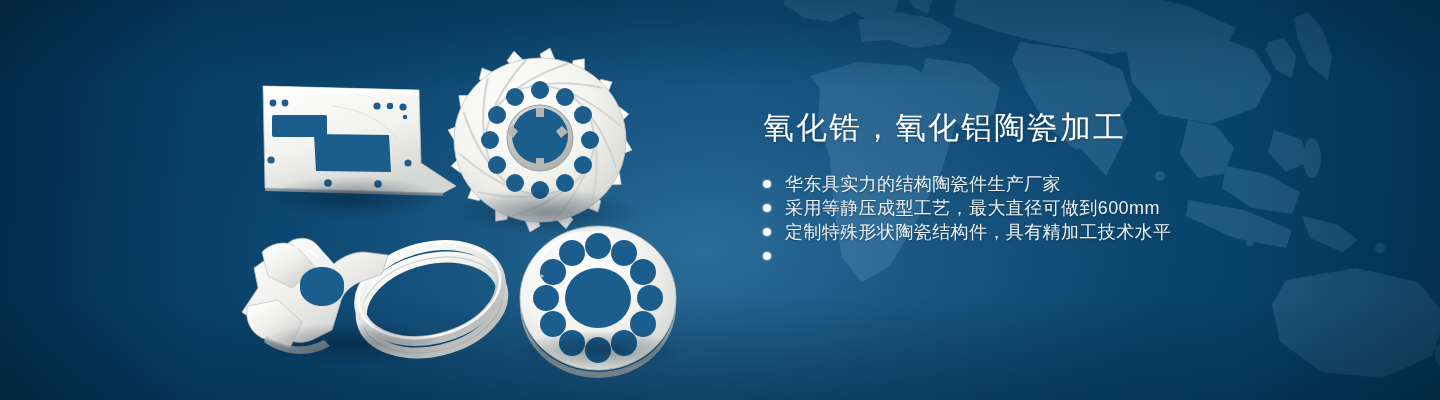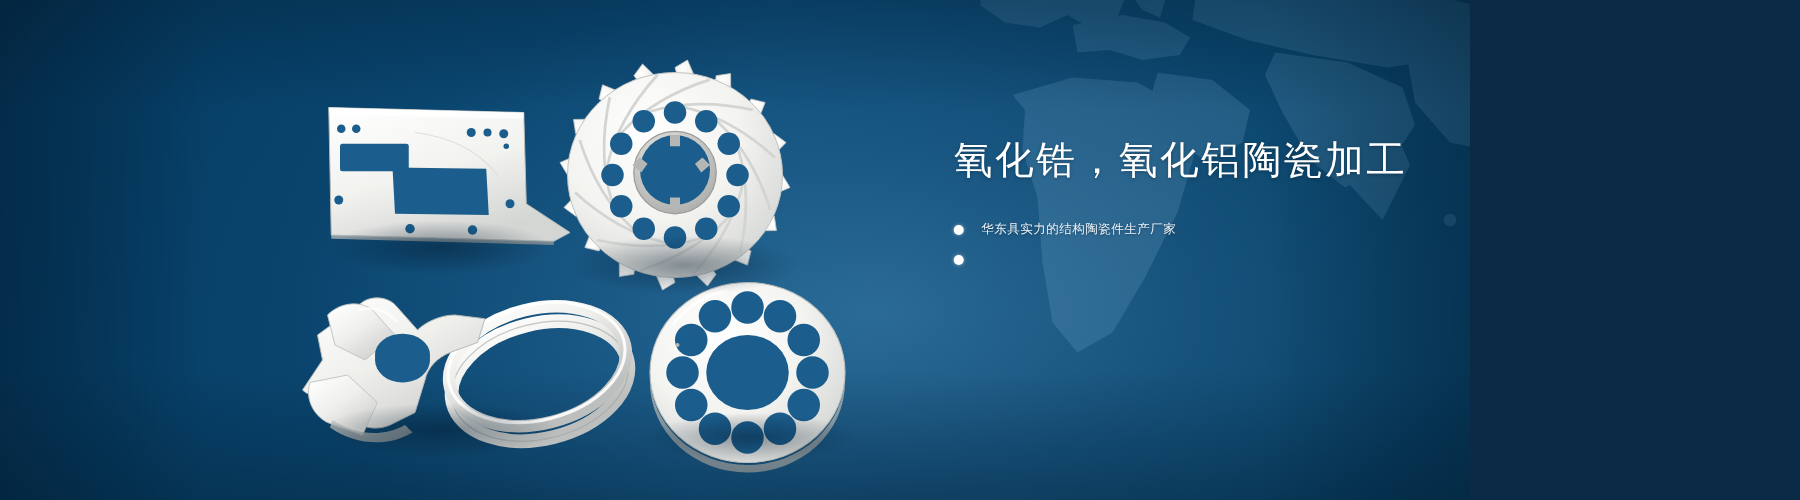--- a/index.html
+++ b/index.html
@@ -7,21 +7,21 @@
     margin: 0;
     padding: 0;
     background: #0a2a45;
   }
   body {
     font-family: "Liberation Sans", "DejaVu Sans", sans-serif;
   }
 
   .banner {
     position: relative;
-    width: 1176px;
+    width: 1440px;
     height: 400px;
     overflow: hidden;
     background: #0f172a;
   }
 
   
   .bg-base {
     position: absolute;
     inset: 0;
     background:
@@ -79,21 +79,21 @@
     white-space: nowrap;
   }
   .bullets {
     list-style: none;
     margin: 24px 0 0 0;
     padding: 0;
   }
   .bullets li {
     position: relative;
     padding-left: 22px;
-    font-size: 10px;
+    font-size: 18px;
     line-height: 24px;
     color: #eef4f9;
     letter-spacing: 0.4px;
     white-space: nowrap;
     text-shadow: 0 1px 2px rgba(0,0,0,0.34);
   }
   .bullet-dot {
     position: absolute;
     left: 0;
     top: 8px;
@@ -383,17 +383,25 @@
   <div class="text-col">
     <h1 class="headline">氧化锆，氧化铝陶瓷加工</h1>
 
     <ul class="bullets">
       <li>
         <span class="bullet-dot"></span>
         <span>华东具实力的结构陶瓷件生产厂家</span>
       </li>
       <li>
         <span class="bullet-dot"></span>
+        <span>采用等静压成型工艺，最大直径可做到600mm</span>
+      </li>
+      <li>
+        <span class="bullet-dot"></span>
+        <span>定制特殊形状陶瓷结构件，具有精加工技术水平</span>
+      </li>
+      <li>
+        <span class="bullet-dot"></span>
       </li>
     </ul>
   </div>
 
 </div>
 
 </body></html>

